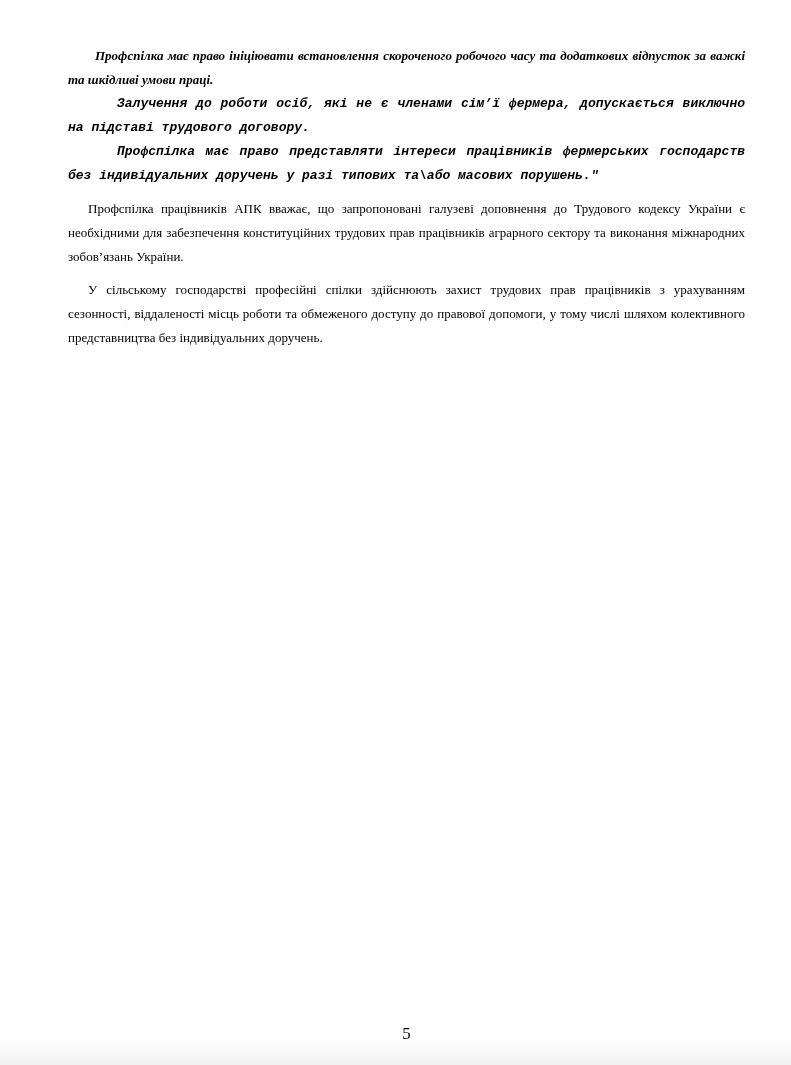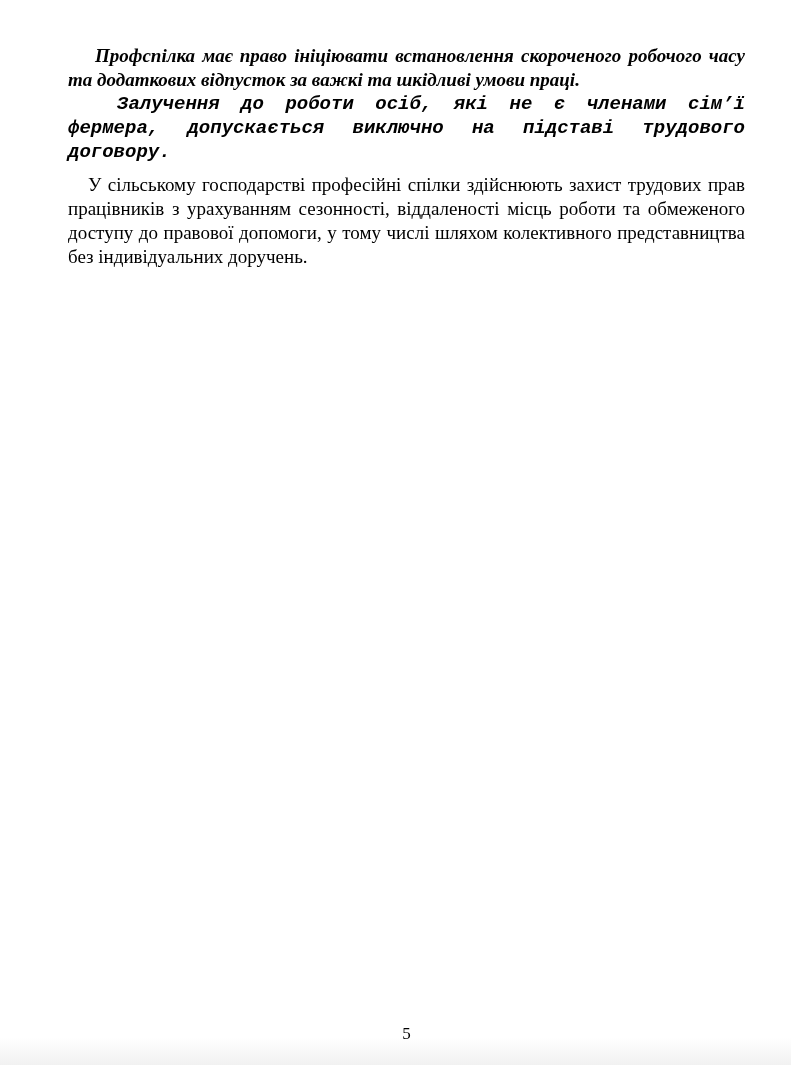--- a/index.html
+++ b/index.html
@@ -17,21 +17,21 @@
     color: #000000;
   }
   .content {
     position: absolute;
     left: 68px;
     top: 44px;
     width: 677px;
   }
   .content p {
     margin: 0;
-    font-size: 19px;
+    font-size: 13px;
     line-height: 24px;
     text-align: justify;
     color: #000000;
   }
   .bi {
     font-weight: bold;
     font-style: italic;
   }
   .ind-27 { text-indent: 27px; }
   .ind-49 { text-indent: 49px; font-family: Liberation Mono, monospace; }
@@ -57,19 +57,21 @@
     pointer-events: none;
   }
 </style>
 </head>
 <body>
 
 <div class="page">
   <div class="content">
     <p class="bi ind-27">Профспілка має право ініціювати встановлення скороченого робочого часу та додаткових відпусток за важкі та шкідливі умови праці.</p>
     <p class="bi ind-49">Залучення до роботи осіб, які не є членами сім’ї фермера, допускається виключно на підставі трудового договору.</p>
+    <p class="bi ind-49">Профспілка має право представляти інтереси працівників фермерських господарств без індивідуальних доручень у разі типових та\або масових порушень."</p>
+    <p class="ind-20 mt">Профспілка працівників АПК вважає, що запропоновані галузеві доповнення до Трудового кодексу України є необхідними для забезпечення конституційних трудових прав працівників аграрного сектору та виконання міжнародних зобов’язань України.</p>
     <p class="ind-20 mt">У сільському господарстві професійні спілки здійснюють захист трудових прав працівників з урахуванням сезонності, віддаленості місць роботи та обмеженого доступу до правової допомоги, у тому числі шляхом колективного представництва без індивідуальних доручень.</p>
   </div>
 
   <div class="footer">5</div>
 
   <div class="bottom-shade"></div>
 </div>
 
 </body></html>

